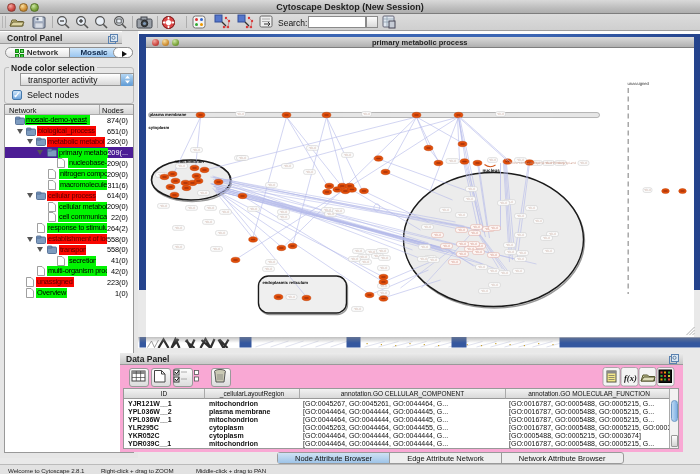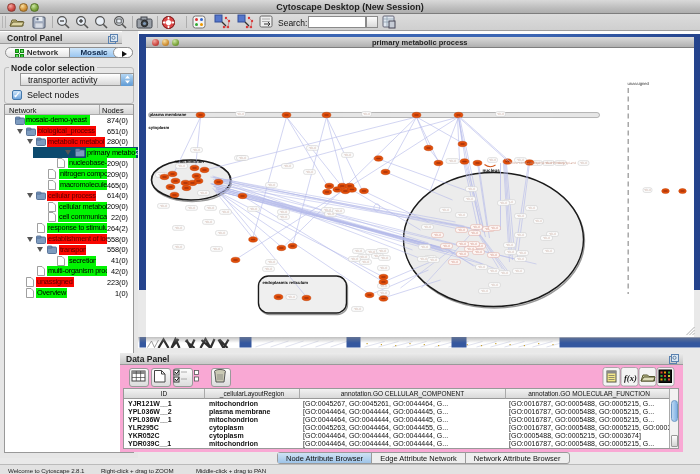--- a/index.html
+++ b/index.html
@@ -99,21 +99,21 @@
   .tdb { font-weight:bold; }
   #vsb { position:absolute; right:0px; top:0px; width:9px; height:59px; background:#f2f2f2; border-left:1px solid #aaa; }
   #vsb .thumb { position:absolute; left:0.5px; top:11px; width:7px; height:22px;
     background:linear-gradient(90deg,#bcd7f2,#7fb1e4); border:1px solid #6b97c4; border-radius:3.5px; }
   #vsb .btns { position:absolute; left:0.5px; bottom:1px; width:7px; height:12px;
     background:linear-gradient(#fdfdfd,#d5d5d5); border:1px solid #999; border-radius:1px; }
 
   
   #browsertabs { left:277px; top:452px; height:12px; background:#eee;
     border:1px solid #9a9a9a; border-radius:3px; display:flex; }
-  #browsertabs div { font-size:7.5px; color:#111; line-height:11px; padding:0 8px; border-right:1px solid #9a9a9a;text-align:right; }
+  #browsertabs div { font-size:7.5px; color:#111; line-height:11px; padding:0 17px; border-right:1px solid #9a9a9a;text-align:right; }
   #browsertabs div:last-child { border-right:none; }
   #browsertabs .sel { background:linear-gradient(#cfe2f4,#9ec4e8); }
 
   
   #statusbar { left:0; top:464px; width:700px; height:10px; background:#e2e2e2; border-top:1px solid #bbb; }
   #statusbar span { position:absolute; top:1.5px; font-size:6.2px; letter-spacing:-0.1px; color:#222; }
 </style>
 </head>
 <body>
 <div id="stage">
@@ -260,42 +260,42 @@
           <span class="c1">Network</span>
           <span class="dv"></span>
           <span class="c2">Nodes</span>
         </div>
       <div id="treerows">
           <div class="trow" style="top:9.7px;">
             <svg style="position:absolute;left:10px;top:1px" width="10" height="9">
               <rect x="0.5" y="2" width="9" height="6.5" rx="1" fill="#7d9bbf" stroke="#44618a" stroke-width="0.8"></rect>
               <rect x="0.5" y="1" width="4.5" height="2" rx="0.8" fill="#7d9bbf" stroke="#44618a" stroke-width="0.8"></rect>
             </svg>
-            <span class="tlab green" style="left:20px; width:65px;">mosaic-demo-yeast</span>
+            <span class="tlab green" style="left:20px; width:65px;text-decoration:underline;">mosaic-demo-yeast</span>
             <span class="cnt">874(0)</span>
           </div>
           <div class="trow" style="top:20.5px;">
             <div class="arr" style="left:12px"></div>
             <svg style="position:absolute;left:21px;top:1px" width="10" height="9">
               <rect x="0.5" y="2" width="9" height="6.5" rx="1" fill="#7d9bbf" stroke="#44618a" stroke-width="0.8"></rect>
               <rect x="0.5" y="1" width="4.5" height="2" rx="0.8" fill="#7d9bbf" stroke="#44618a" stroke-width="0.8"></rect>
             </svg>
             <span class="tlab red" style="left:32px; width:59px;">biological_process</span>
             <span class="cnt">651(0)</span>
           </div>
           <div class="trow" style="top:31.3px;">
             <div class="arr" style="left:22px"></div>
             <svg style="position:absolute;left:31px;top:1px" width="10" height="9">
               <rect x="0.5" y="2" width="9" height="6.5" rx="1" fill="#7d9bbf" stroke="#44618a" stroke-width="0.8"></rect>
               <rect x="0.5" y="1" width="4.5" height="2" rx="0.8" fill="#7d9bbf" stroke="#44618a" stroke-width="0.8"></rect>
             </svg>
             <span class="tlab red" style="left:42px; width:58px;">metabolic metabol</span>
             <span class="cnt">280(0)</span>
           </div>
-          <div class="trow" style="top:42.10000000000001px;background:#0c4a6e;margin-left:28px;">
+          <div class="trow" style="top:42.10000000000001px;background:#4c1d95;">
             <div class="arr" style="left:32px"></div>
             <svg style="position:absolute;left:42px;top:1px" width="10" height="9">
               <rect x="0.5" y="2" width="9" height="6.5" rx="1" fill="#7d9bbf" stroke="#44618a" stroke-width="0.8"></rect>
               <rect x="0.5" y="1" width="4.5" height="2" rx="0.8" fill="#7d9bbf" stroke="#44618a" stroke-width="0.8"></rect>
             </svg>
             <span class="tlab green" style="left:53px; width:49.5px;">primary metabo</span>
             <span class="cnt" style="color:#fff">209(...</span>
           </div>
           <div class="trow" style="top:52.900000000000006px;">
             <svg style="position:absolute;left:52px;top:0.5px" width="8" height="10">
@@ -309,21 +309,21 @@
               <path d="M0.5 0.5 h4.5 l2.5 2.5 v6.5 h-7 z" fill="#fff" stroke="#888" stroke-width="0.8"></path>
             </svg>
             <span class="tlab green" style="left:54px; width:48px;">nitrogen compou</span>
             <span class="cnt">209(0)</span>
           </div>
           <div class="trow" style="top:74.50000000000001px;">
             <svg style="position:absolute;left:43px;top:0.5px" width="8" height="10">
               <path d="M0.5 0.5 h4.5 l2.5 2.5 v6.5 h-7 z" fill="#fff" stroke="#888" stroke-width="0.8"></path>
             </svg>
             <span class="tlab green" style="left:54px; width:48px;">macromolecule</span>
-            <span class="cnt">465(0)</span>
+            <span class="cnt">311(6)</span>
           </div>
           <div class="trow" style="top:85.30000000000001px;">
             <div class="arr" style="left:22px"></div>
             <svg style="position:absolute;left:31px;top:1px" width="10" height="9">
               <rect x="0.5" y="2" width="9" height="6.5" rx="1" fill="#7d9bbf" stroke="#44618a" stroke-width="0.8"></rect>
               <rect x="0.5" y="1" width="4.5" height="2" rx="0.8" fill="#7d9bbf" stroke="#44618a" stroke-width="0.8"></rect>
             </svg>
             <span class="tlab red" style="left:42px; width:49px;">cellular process</span>
             <span class="cnt">614(0)</span>
           </div>

